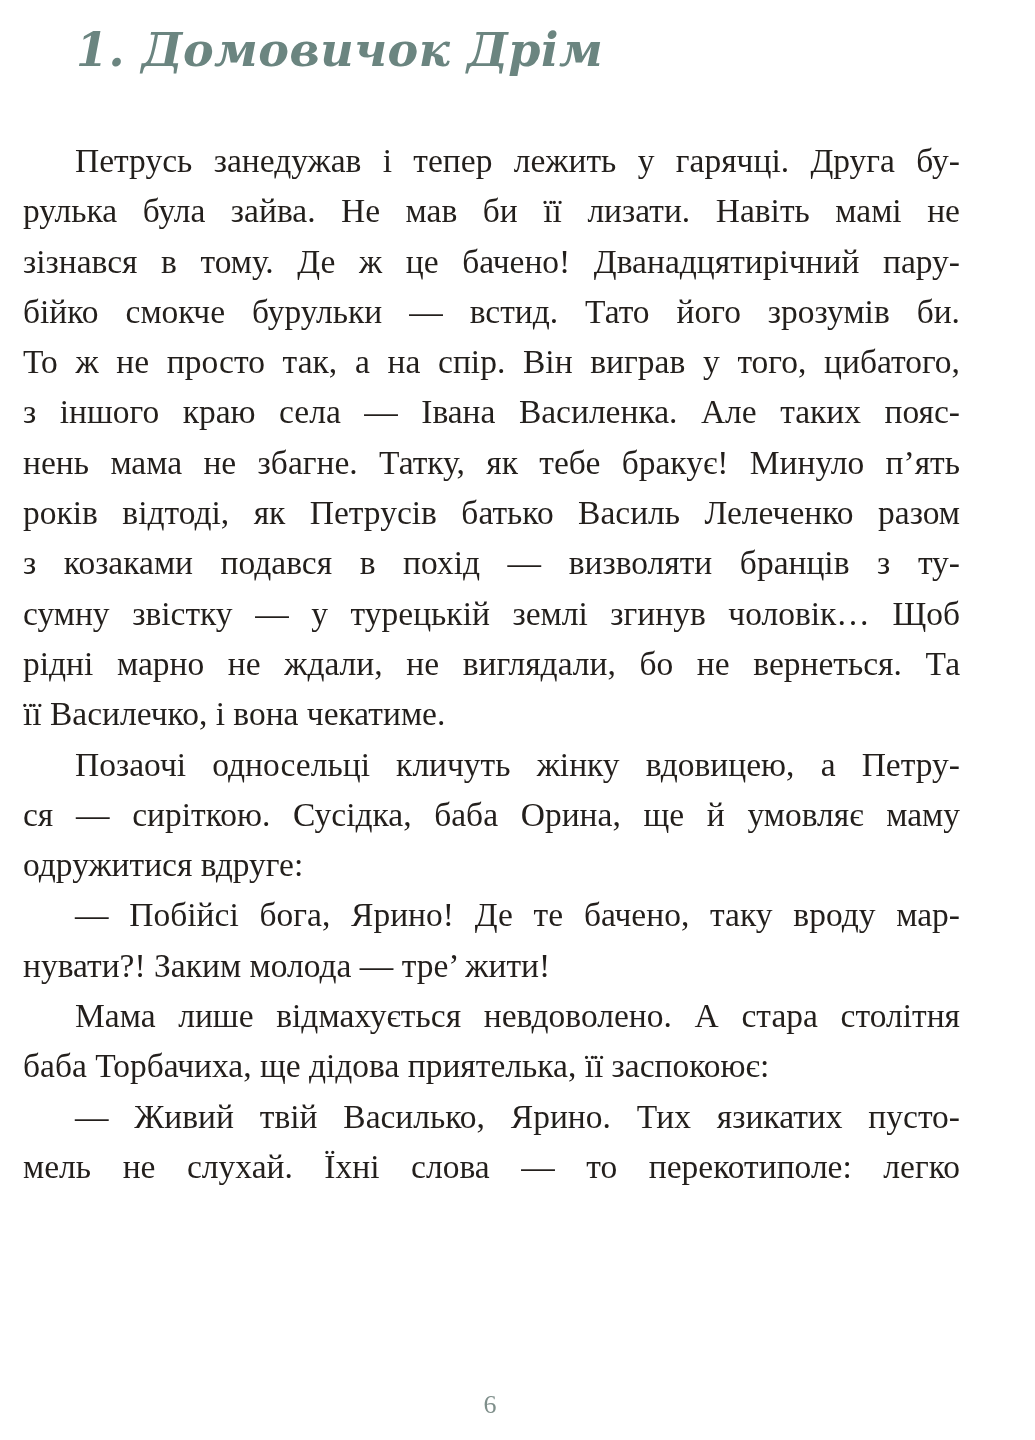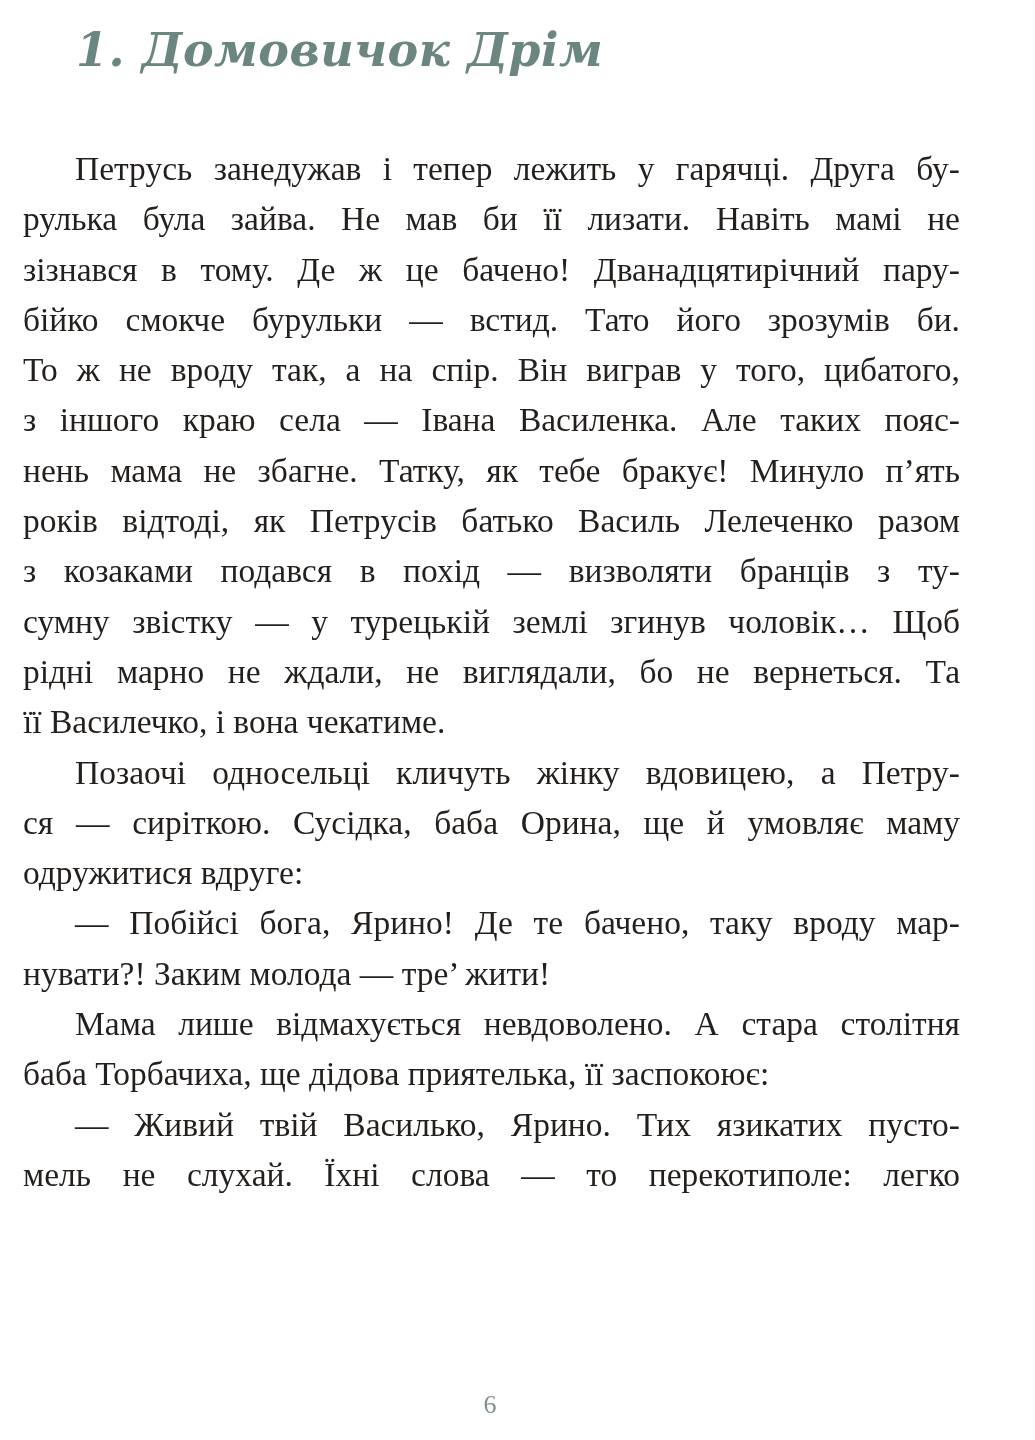--- a/index.html
+++ b/index.html
@@ -30,21 +30,21 @@
       font-weight: bold;
       font-size: 46px;
       line-height: 56px;
       color: #6b8580;
       letter-spacing: 0.5px;
       white-space: nowrap;
     }
     .body-text {
       position: absolute;
       left: 23px;
-      top: 144px;
+      top: 136px;
       width: 937px;
       font-family: "Liberation Serif", "DejaVu Serif", serif;
       font-size: 33.5px;
       line-height: 50.3px;
       color: #231f1c;
     }
     .line {
       display: block;
       white-space: nowrap;
       text-align: justify;
@@ -72,21 +72,21 @@
 <body>
 
 <div class="page">
   <h1 class="chapter-title">1. Домовичок Дрім</h1>
 
   <div class="body-text">
     <span class="line indent">Петрусь занедужав і тепер лежить у гарячці. Друга бу-</span>
     <span class="line">рулька була зайва. Не мав би її лизати. Навіть мамі не</span>
     <span class="line">зізнався в тому. Де ж це бачено! Дванадцятирічний пару-</span>
     <span class="line">бійко смокче бурульки — встид. Тато його зрозумів би.</span>
-    <span class="line">То ж не вроду так, а на спір. Він виграв у того, цибатого,</span>
+    <span class="line">То ж не просто так, а на спір. Він виграв у того, цибатого,</span>
     <span class="line">з іншого краю села — Івана Василенка. Але таких пояс-</span>
     <span class="line">нень мама не збагне. Татку, як тебе бракує! Минуло п’ять</span>
     <span class="line">років відтоді, як Петрусів батько Василь Лелеченко разом</span>
     <span class="line">з козаками подався в похід — визволяти бранців з ту-</span>
     <span class="line">сумну звістку — у турецькій землі згинув чоловік… Щоб</span>
     <span class="line">рідні марно не ждали, не виглядали, бо не вернеться. Та</span>
     <span class="line last">її Василечко, і вона чекатиме.</span>
     <span class="line indent">Позаочі односельці кличуть жінку вдовицею, а Петру-</span>
     <span class="line">ся — сиріткою. Сусідка, баба Орина, ще й умовляє маму</span>
     <span class="line last">одружитися вдруге:</span>

